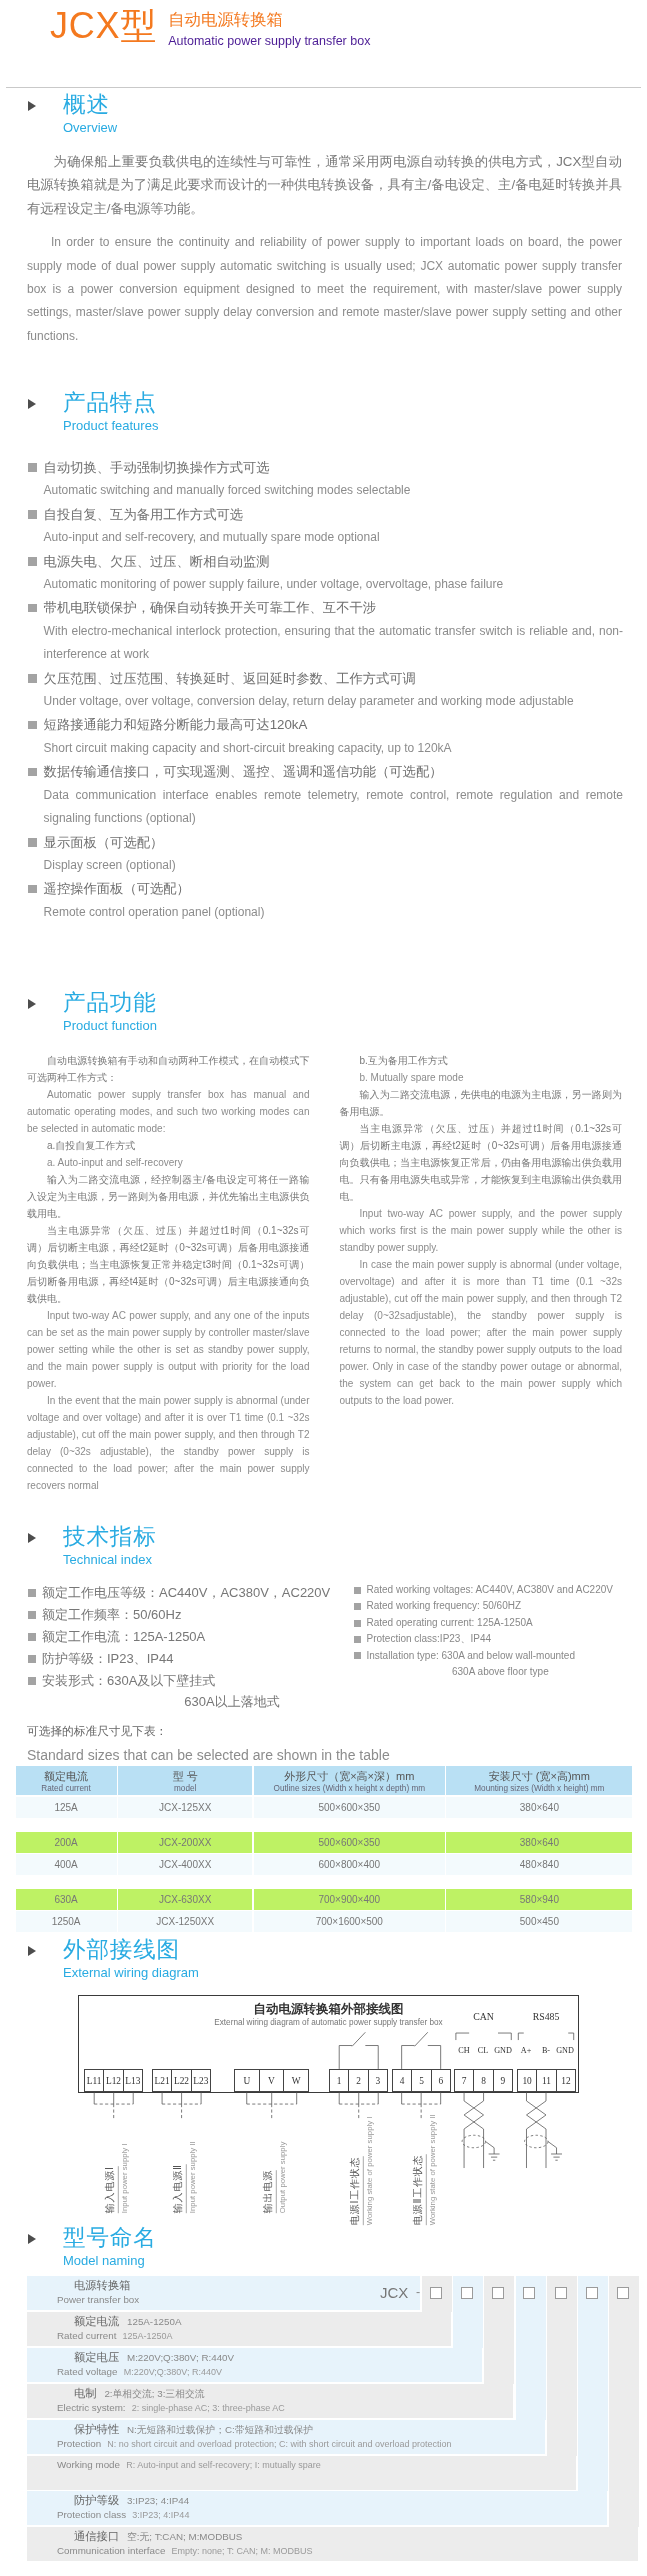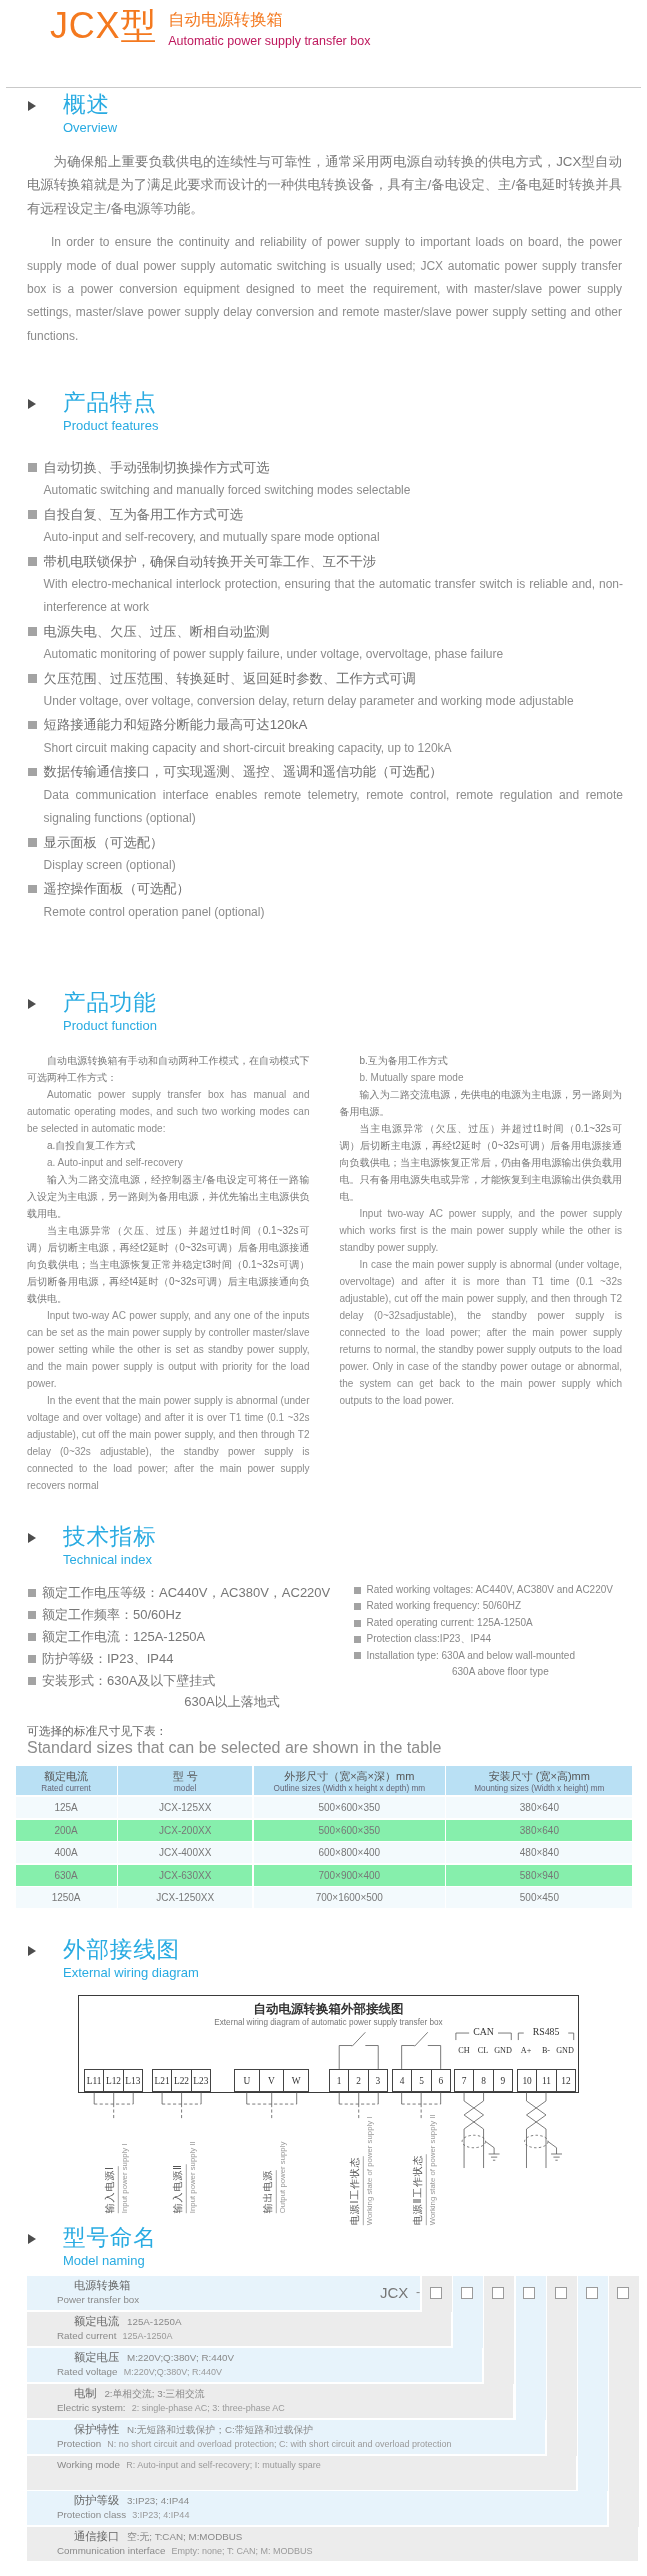--- a/index.html
+++ b/index.html
@@ -2,21 +2,21 @@
 <html style="font-size:12.5px"><head>
 <meta charset="utf-8">
 <style>
   html,body{margin:0;padding:0;background:#fff;}
   .page{position:relative;width:644px;height:2576px;background:#fff;overflow:hidden;
         font-family:"Liberation Sans","DejaVu Sans",sans-serif;padding-left:38px;}
   
   .hdr{position:absolute;top:6.2px;left:50px;display:flex;gap:11px;align-items:flex-start;}
   .hdr-model{font-size:36px;line-height:39px;color:#f4791f;letter-spacing:0.8px;}
   .hdr-cn{font-size:16.4px;color:#f4791f;margin-top:3.1px;}
-  .hdr-en{font-size:12.5px;color:#be185d;margin-top:2.3px;}
+  .hdr-en{font-size:12.5px;color:#4c1d95;margin-top:2.3px;}
   .divider{position:absolute;top:87px;left:6.2px;width:635px;height:0.8px;background:#c9c9c9;}
   
   .sec-title{position:absolute;left:28px;display:flex;gap:27px;}
   .tri{width:0;height:0;border-left:8.6px solid #4d4d4d;border-top:5.5px solid transparent;
        border-bottom:5.5px solid transparent;margin-top:8.6px;}
   .st-cn{font-size:22.6px;color:#29abe2;letter-spacing:0.8px;line-height:26.5px;}
   .st-en{font-size:13px;color:#29abe2;margin-top:1.6px;}
   
   .ov-body{position:absolute;left:27px;top:150px;width:595px;}
   .para-cn{font-size:13.3px;color:#7a7a7a;line-height:23.4px;text-indent:2em;text-align:justify;margin:0 0 11px 0;}
@@ -40,36 +40,36 @@
   .tix-left li{font-size:13px;color:#777;line-height:22px;display:flex;align-items:center;gap:6.2px;}
   .tix-left .sub{margin-left:82px;font-size:13px;color:#777;line-height:20px;}
   .tix-right{width:269px;}
   .tix-right li{font-size:10px;color:#888;line-height:16.4px;display:flex;align-items:center;gap:5.5px;}
   .tix-right .sub{margin-left:98px;font-size:10px;color:#888;line-height:16.4px;}
   .sq{width:7.8px;height:7.8px;background:#a3a3a3;flex:none;}
   .tix-right .sq{width:7px;height:7px;}
   
   .sz-note{position:absolute;left:27px;top:1724px;}
   .szn-cn{font-size:11.7px;color:#666;}
-  .szn-en{font-size:16px;color:#8c8c8c;margin-top:0;}
+  .szn-en{font-size:14px;color:#8c8c8c;margin-top:8px;}
   .sztable{position:absolute;left:15.6px;top:1766px;width:617px;display:grid;
            grid-template-columns:101px 134px 191px 186px;gap:1.6px;background:#fff;}
   .szhc{background:#b9e0f4;text-align:center;padding:3.1px 0 2.3px 0;}
   .h-cn{font-size:11px;color:#555;}
   .h-en{font-size:8.2px;color:#667;}
   .szc{font-size:10px;color:#777;text-align:center;line-height:21px;height:21px;}
   .r-a{background:#f3fafd;}
-  .r-b{background:#86efac;}
+  .r-b{background:#bef264;margin-top:12px;}
   
   .wd{position:absolute;left:0;top:1987px;width:648px;height:238px;}
   .wd-rect{position:absolute;left:78px;top:7.8px;width:501px;height:98px;border:1.6px solid #3a3a3a;box-sizing:border-box;}
   .wd-title-cn{position:absolute;left:78px;top:14px;width:501px;text-align:center;
                font-family:"Liberation Serif","DejaVu Serif",serif;font-weight:bold;font-size:12.5px;color:#333;}
   .wd-title-en{position:absolute;left:78px;top:31px;width:501px;text-align:center;font-size:8.2px;color:#777;}
-  .bus-lab{position:absolute;top:39px;font-family:"Liberation Serif",serif;font-size:9.8px;color:#333;text-align:center;}
+  .bus-lab{position:absolute;top:24px;font-family:"Liberation Serif",serif;font-size:9.8px;color:#333;text-align:center;}
   .pin{position:absolute;top:59px;width:20px;text-align:center;font-family:"Liberation Serif",serif;font-size:8.2px;color:#333;}
   .tgroup{position:absolute;top:82px;height:23.4px;display:flex;z-index:2;}
   .tcell{flex:1;border:0.8px solid #444;margin-left:-0.8px;background:#fff;display:flex;align-items:center;
          justify-content:center;font-family:"Liberation Serif",serif;font-size:9.4px;color:#333;}
   .tcell:first-child{margin-left:0;}
   .rlabel{position:absolute;top:160px;height:23.4px;transform:rotate(-90deg);}
   .rl-cn{font-size:10px;color:#555;letter-spacing:0.8px;border-bottom:0.8px solid #aaa;display:inline-block;padding-bottom:0.8px;}
   .rl-en{font-size:7.8px;color:#999;margin-top:0.8px;white-space:nowrap;}
   .wd svg{position:absolute;left:0;top:0;}
   
@@ -130,30 +130,30 @@
     <div class="feat">
       <div class="feat-cn">
           <span class="bullet"></span>
           <span>自投自复、互为备用工作方式可选</span>
         </div>
       <div class="feat-en">Auto-input and self-recovery, and mutually spare mode optional</div>
     </div>
     <div class="feat">
       <div class="feat-cn">
           <span class="bullet"></span>
+          <span>电源失电、欠压、过压、断相自动监测</span>
+        </div>
+      <div class="feat-en">Automatic monitoring of power supply failure, under voltage, overvoltage, phase failure</div>
+    </div>
+    <div class="feat">
+      <div class="feat-cn">
+          <span class="bullet"></span>
           <span>带机电联锁保护，确保自动转换开关可靠工作、互不干涉</span>
         </div>
       <div class="feat-en">With electro-mechanical interlock protection, ensuring that the automatic transfer switch is reliable and, non-interference at work</div>
-    </div>
-    <div class="feat">
-      <div class="feat-cn">
-          <span class="bullet"></span>
-          <span>电源失电、欠压、过压、断相自动监测</span>
-        </div>
-      <div class="feat-en">Automatic monitoring of power supply failure, under voltage, overvoltage, phase failure</div>
     </div>
     <div class="feat">
       <div class="feat-cn">
           <span class="bullet"></span>
           <span>欠压范围、过压范围、转换延时、返回延时参数、工作方式可调</span>
         </div>
       <div class="feat-en">Under voltage, over voltage, conversion delay, return delay parameter and working mode adjustable</div>
     </div>
     <div class="feat">
       <div class="feat-cn">

